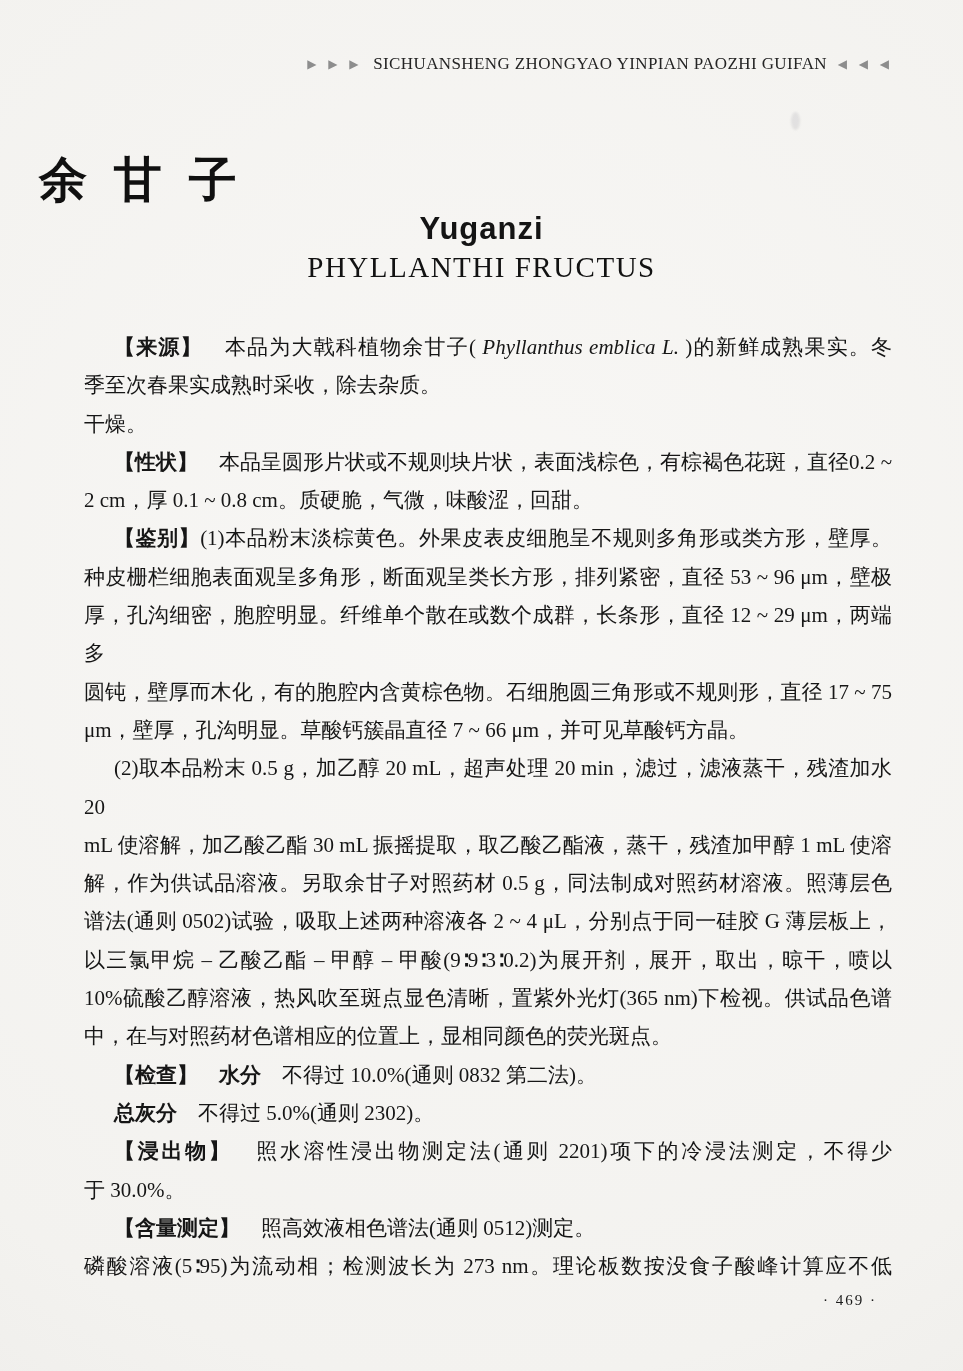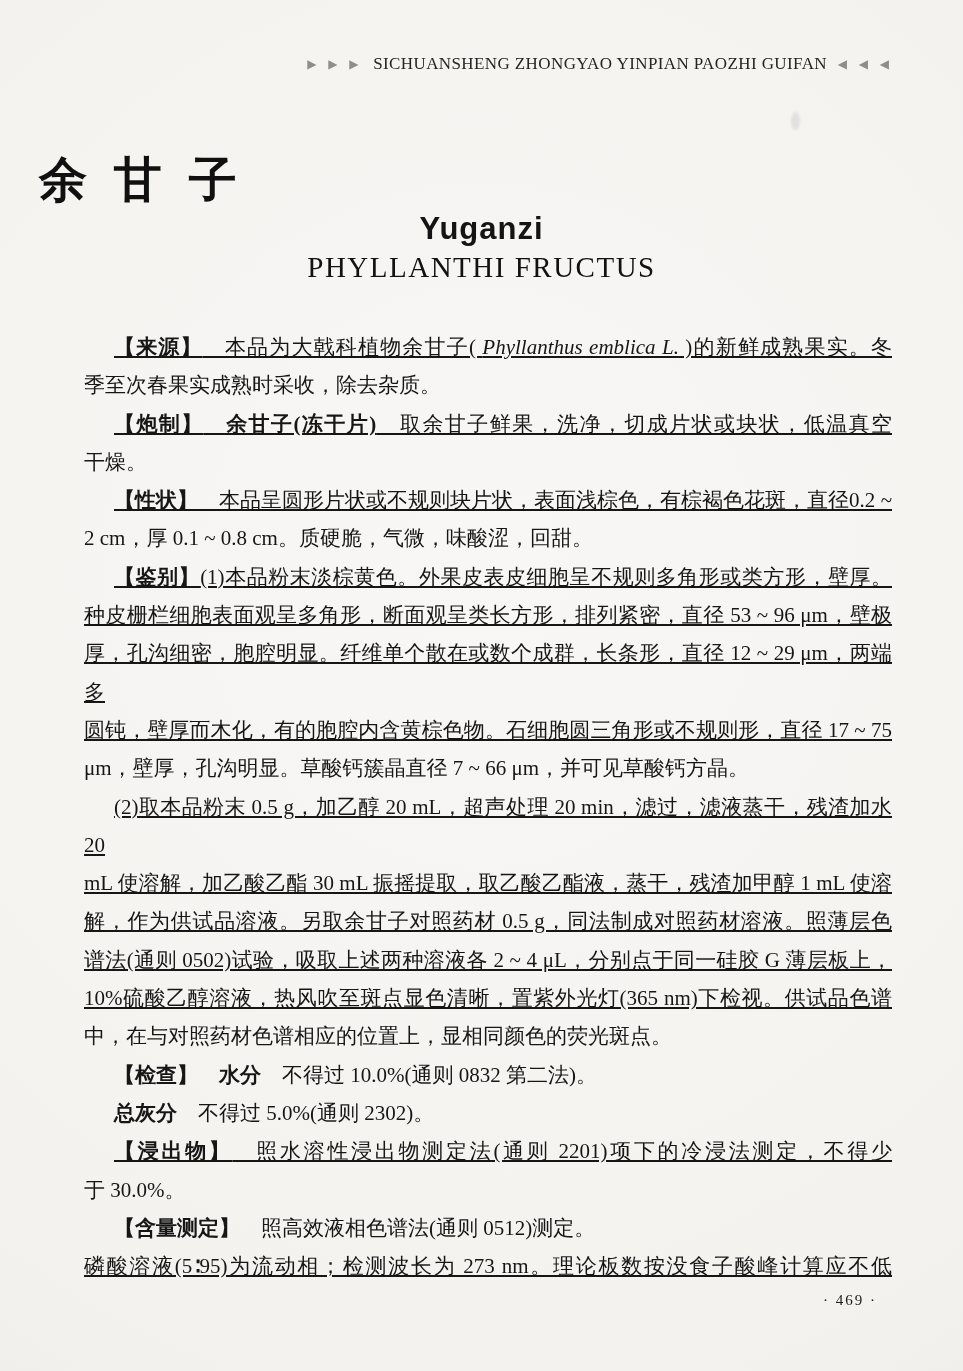--- a/index.html
+++ b/index.html
@@ -31,21 +31,21 @@
   }
   .title-la{
     position:absolute;top:251px;left:0;width:100%;text-align:center;
     font-size:29px;letter-spacing:1.5px;color:#121212;
   }
   .body-text{
     position:absolute;top:328px;left:84px;width:808px;
     font-size:21px;line-height:38.3px;color:#161616;
   }
   .line{text-align:justify;text-align-last:left;}
-  .line.j{text-align-last:justify;text-decoration:underline;}
+  .line.j{text-align-last:justify;}
   .line.ind{text-indent:30px;}
   .line .b{font-weight:700;}
   .line .i{font-style:italic;}
   .page-number{
     position:absolute;top:1292px;left:790px;width:120px;text-align:center;
     font-size:15px;letter-spacing:2px;color:#1a1a1a;
   }
   .scan-artifact{
     position:absolute;left:791px;top:112px;width:9px;height:18px;
     background:rgba(110,112,125,.14);border-radius:50%;filter:blur(1px);
@@ -62,33 +62,33 @@
 
 <div class="scan-artifact"></div>
 
 <div class="title-cn">余甘子</div>
 <div class="title-py">Yuganzi</div>
 <div class="title-la">PHYLLANTHI FRUCTUS</div>
 
 <div class="body-text">
     <div class="line ind j"><span class="b">【来源】</span><span>　本品为大戟科植物余甘子( </span><span class="i">Phyllanthus emblica L.</span><span> )的新鲜成熟果实。冬</span></div>
     <div class="line"><span>季至次春果实成熟时采收，除去杂质。</span></div>
-    <div class="line ind j"><span class="b">【炮制】</span><span class="b">　余甘子(冻干片)</span><span>　取余甘子鲜果，洗净，切成片状或块状，低温真空</span></div>
     <div class="line"><span>干燥。</span></div>
     <div class="line ind j"><span class="b">【性状】</span><span>　本品呈圆形片状或不规则块片状，表面浅棕色，有棕褐色花斑，直径0.2 ~</span></div>
     <div class="line"><span>2 cm，厚 0.1 ~ 0.8 cm。质硬脆，气微，味酸涩，回甜。</span></div>
     <div class="line ind j"><span class="b">【鉴别】</span><span>(1)本品粉末淡棕黄色。外果皮表皮细胞呈不规则多角形或类方形，壁厚。</span></div>
     <div class="line j"><span>种皮栅栏细胞表面观呈多角形，断面观呈类长方形，排列紧密，直径 53 ~ 96 μm，壁极</span></div>
     <div class="line j"><span>厚，孔沟细密，胞腔明显。纤维单个散在或数个成群，长条形，直径 12 ~ 29 μm，两端多</span></div>
     <div class="line j"><span>圆钝，壁厚而木化，有的胞腔内含黄棕色物。石细胞圆三角形或不规则形，直径 17 ~ 75</span></div>
     <div class="line"><span>μm，壁厚，孔沟明显。草酸钙簇晶直径 7 ~ 66 μm，并可见草酸钙方晶。</span></div>
     <div class="line ind j"><span>(2)取本品粉末 0.5 g，加乙醇 20 mL，超声处理 20 min，滤过，滤液蒸干，残渣加水 20</span></div>
     <div class="line j"><span>mL 使溶解，加乙酸乙酯 30 mL 振摇提取，取乙酸乙酯液，蒸干，残渣加甲醇 1 mL 使溶</span></div>
     <div class="line j"><span>解，作为供试品溶液。另取余甘子对照药材 0.5 g，同法制成对照药材溶液。照薄层色</span></div>
     <div class="line j"><span>谱法(通则 0502)试验，吸取上述两种溶液各 2 ~ 4 μL，分别点于同一硅胶 G 薄层板上，</span></div>
+    <div class="line j"><span>以三氯甲烷 – 乙酸乙酯 – 甲醇 – 甲酸(9∶9∶3∶0.2)为展开剂，展开，取出，晾干，喷以</span></div>
     <div class="line j"><span>10%硫酸乙醇溶液，热风吹至斑点显色清晰，置紫外光灯(365 nm)下检视。供试品色谱</span></div>
     <div class="line"><span>中，在与对照药材色谱相应的位置上，显相同颜色的荧光斑点。</span></div>
     <div class="line ind"><span class="b">【检查】</span><span class="b">　水分</span><span>　不得过 10.0%(通则 0832 第二法)。</span></div>
     <div class="line ind"><span class="b">总灰分</span><span>　不得过 5.0%(通则 2302)。</span></div>
     <div class="line ind j"><span class="b">【浸出物】</span><span>　照水溶性浸出物测定法(通则 2201)项下的冷浸法测定，不得少</span></div>
     <div class="line"><span>于 30.0%。</span></div>
     <div class="line ind"><span class="b">【含量测定】</span><span>　照高效液相色谱法(通则 0512)测定。</span></div>
     <div class="line j"><span>磷酸溶液(5∶95)为流动相；检测波长为 273 nm。理论板数按没食子酸峰计算应不低</span></div>
   </div>
 

